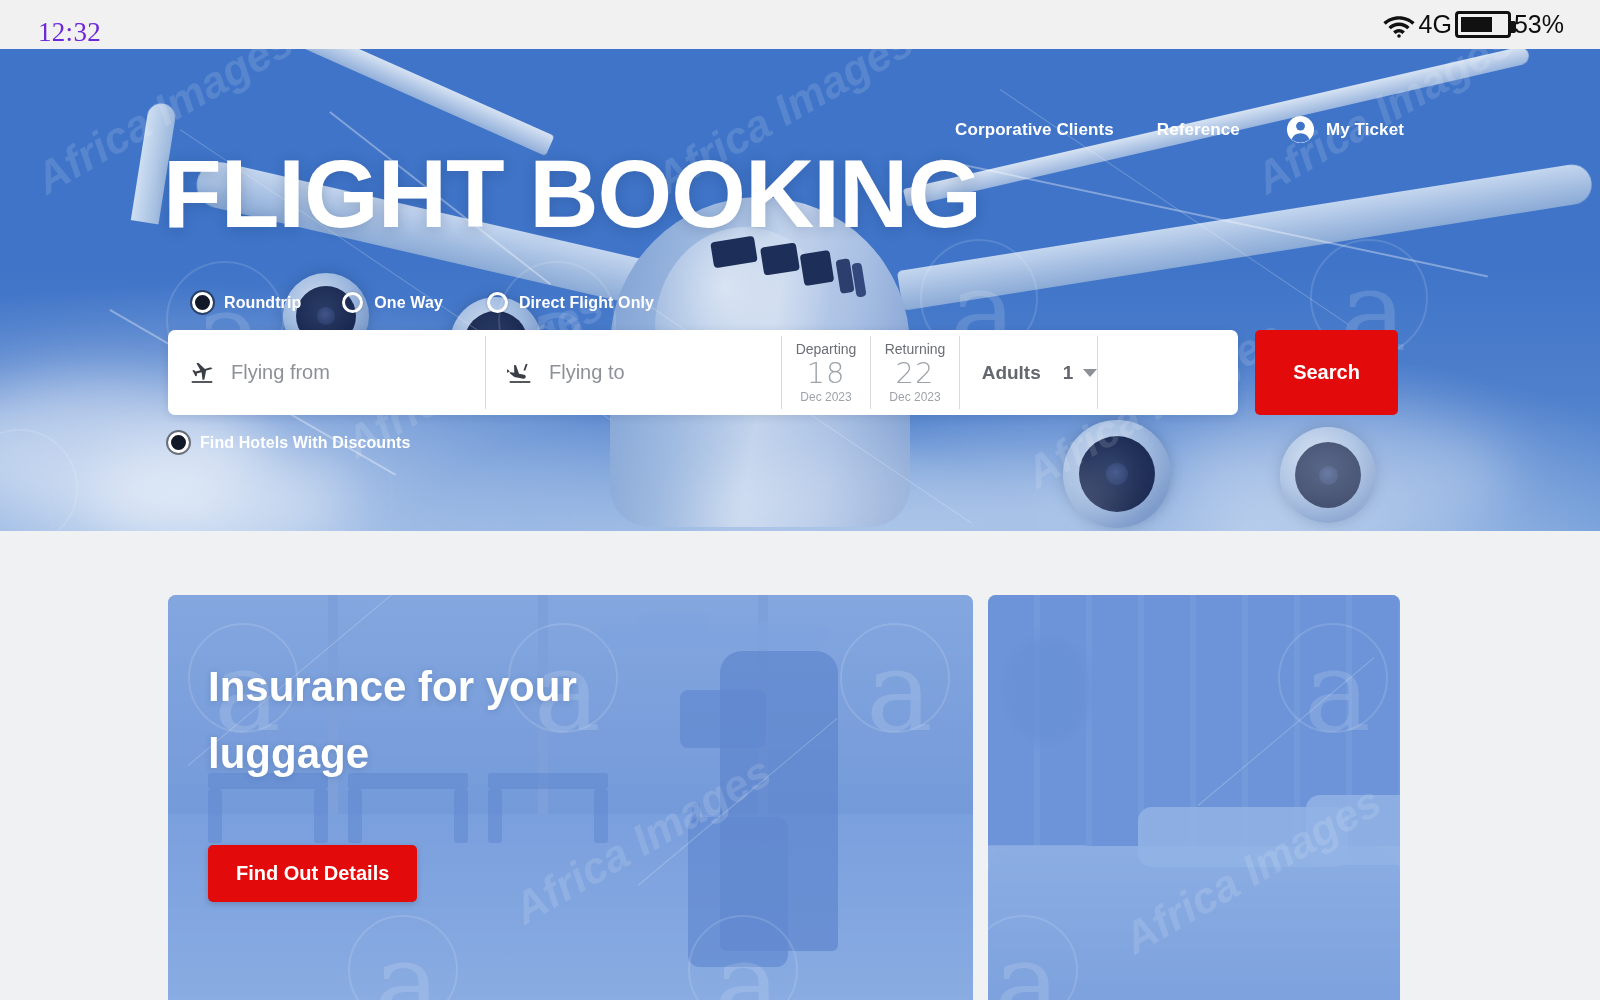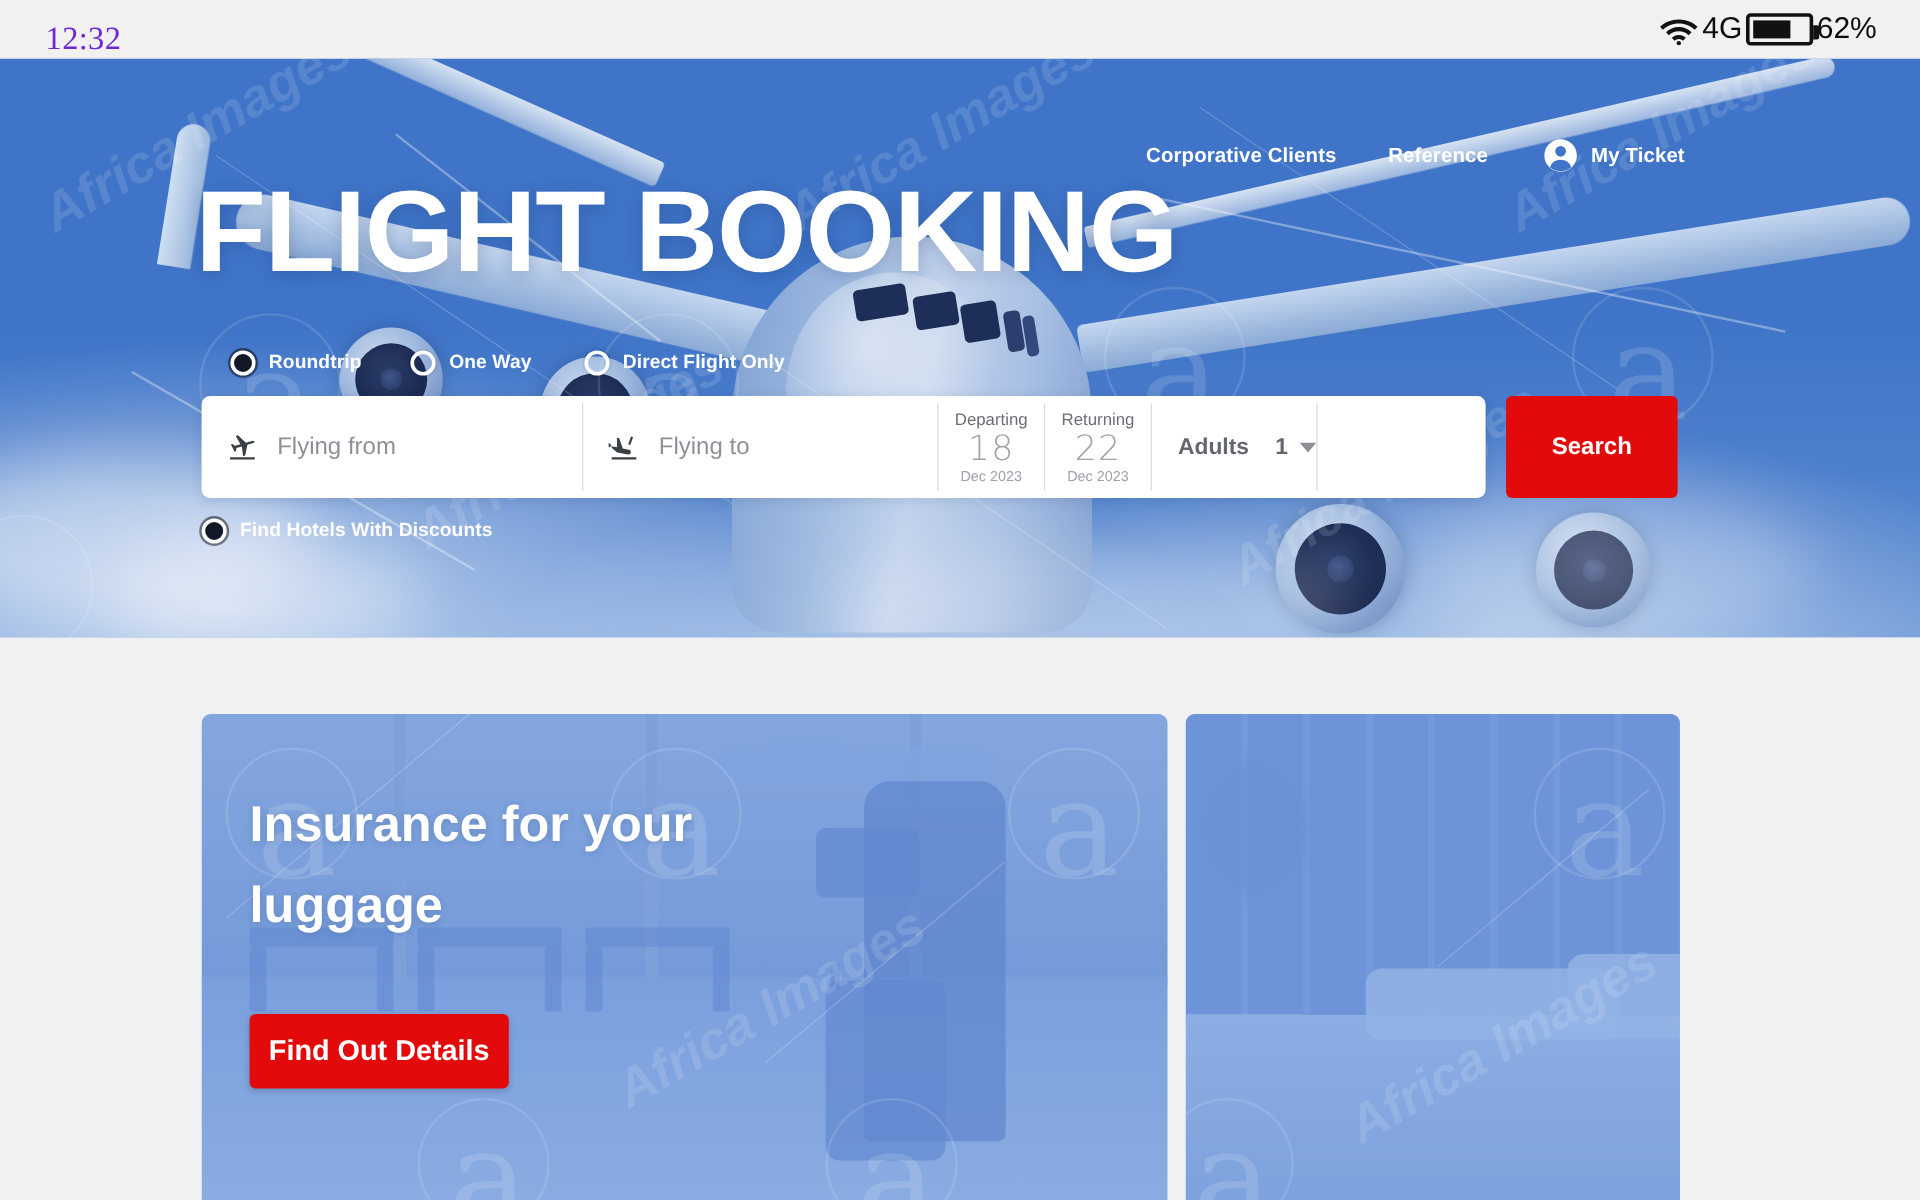--- a/index.html
+++ b/index.html
@@ -167,21 +167,21 @@
   .card-tint2 { position:absolute; inset:0; background:#8fb2e6; opacity:.42; }
   .card-title {
     position:absolute; color:#fff; font-weight:700; font-size:42px; line-height:1.6;
     text-shadow:0 1px 6px rgba(40,70,120,.25); z-index:3;
   }
   .card-left .card-title { left:40px; top:58px; width:430px; }
   .card-right .card-title { left:46px; top:58px; width:330px; }
   .card-btn {
     position:absolute; left:40px; top:250px; z-index:3;
     background:#e20a0a; color:#fff; border:none; border-radius:5px;
-    padding:17px 16px; font-size:24px; font-weight:700; cursor:pointer;
+    padding:17px 28px; font-size:20px; font-weight:700; cursor:pointer;
     font-family:"Liberation Sans", sans-serif;
     box-shadow:0 2px 6px rgba(0,0,0,.18);
   }
 
   
   .ap-floor { position:absolute; left:0; bottom:0; width:100%; height:46%;
      background:linear-gradient(180deg,#9fbde8,#c6d8f0);}
   .ap-win { position:absolute; top:0; height:56%; background:linear-gradient(180deg,#b9cdec,#8fb0df); }
   .ap-mull { position:absolute; top:0; width:10px; height:56%; background:#6e96d3; opacity:.55; }
   .ap-seat { position:absolute; background:#5d87cd; opacity:.55; border-radius:3px; }
@@ -209,21 +209,21 @@
       <svg class="wifi-ico" viewBox="0 0 34 26">
         <path d="M17 4.2C10.6 4.2 5.1 6.7 1.4 10.3l2.3 2.4C6.9 9.6 11.6 7.5 17 7.5s10.1 2.1 13.3 5.2l2.3-2.4C28.9 6.7 23.4 4.2 17 4.2z" fill="#111"></path>
         <path d="M17 10.6c-4.2 0-8 1.7-10.6 4.3l2.4 2.4C10.8 15.3 13.7 14 17 14s6.2 1.3 8.2 3.3l2.4-2.4C25 12.3 21.2 10.6 17 10.6z" fill="#111"></path>
         <path d="M17 17.1c-2.3 0-4.4 .9-5.9 2.4l2.4 2.4c.9-.9 2.1-1.5 3.5-1.5s2.6 .6 3.5 1.5l2.4-2.4c-1.5-1.5-3.6-2.4-5.9-2.4z" fill="#111"></path>
         <circle cx="17" cy="24" r="1.8" fill="#111"></circle>
       </svg>
       <div class="status-net">4G</div>
       <div class="batt">
           <div class="batt-fill"></div>
         </div>
-      <div class="status-batt-pct">62%</div>
+      <div class="status-batt-pct">53%</div>
     </div>
   </div>
 
   <div class="hero">
     <div class="hero-photo">
       <div class="sky"></div>
 
       <div class="plane">
 
         <div class="wing wing-l"></div>

